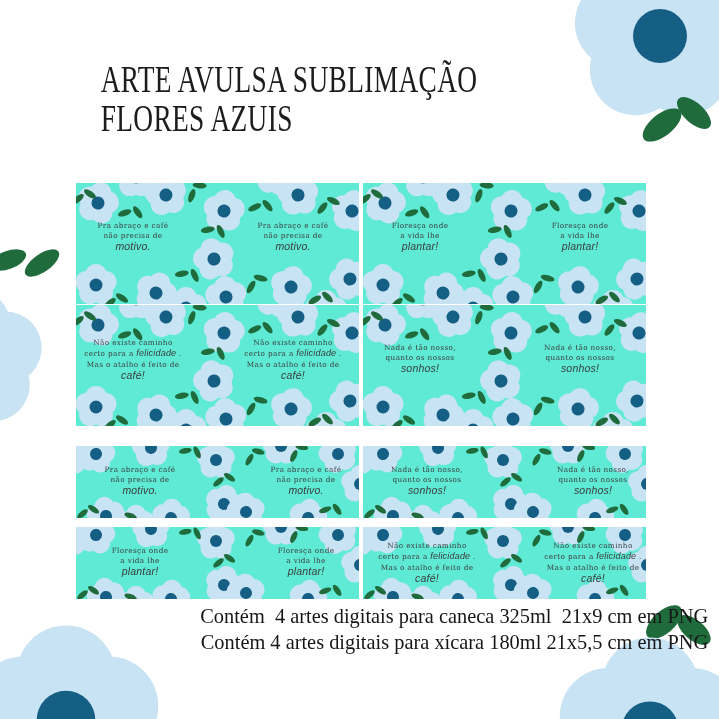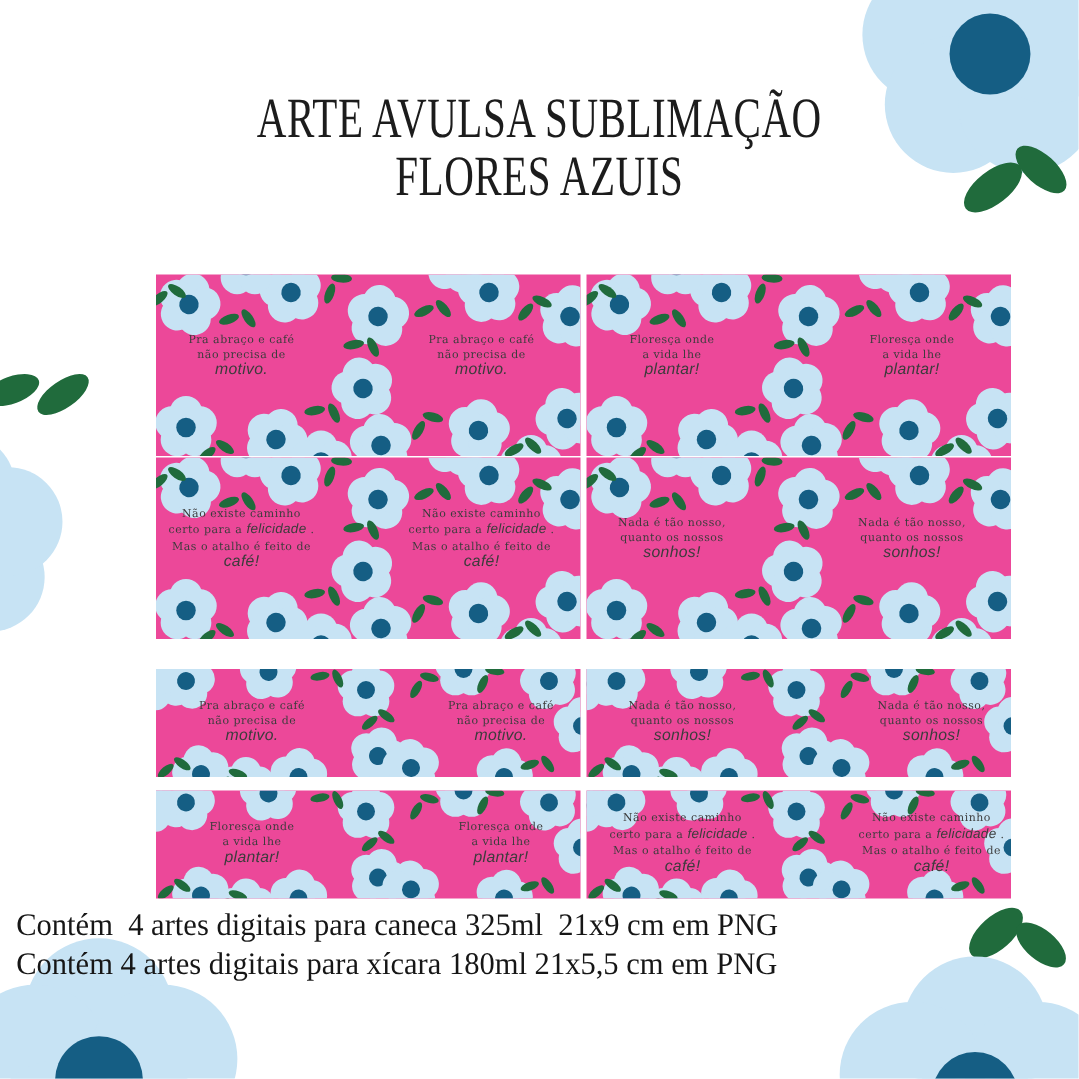--- a/index.html
+++ b/index.html
@@ -8,51 +8,51 @@
     background:#ffffff;
     font-family:"Liberation Serif", serif;
   }
   svg{display:block;}
   .corners{position:absolute;left:0;top:0;pointer-events:none;}
   .petal{fill:var(--petal,#C7E3F4);}
   .core{fill:var(--core,#155E84);}
   .leaf{fill:var(--leaf,#206B3C);}
 
   .title{
-    position:absolute;left:0;top:60px;width:719px;text-align:center;
+    position:absolute;left:0;top:60px;width:719px;text-align:left;
     color:#1c1c1c;
   }
   .title-line{
     font-family:"Liberation Serif", serif;
     font-size:38px;line-height:1.02;letter-spacing:.5px;
     transform:scaleX(.72);transform-origin:50% 50%;
     white-space:nowrap;
   }
 
   .sheet{position:absolute;left:0;top:0;width:719px;height:719px;}
   .panel{
-    position:absolute;background:#ec4899;overflow:hidden;margin-left:28px;
+    position:absolute;background:#5eead4;overflow:hidden;
   }
   .quote{
     position:absolute;transform:translate(-50%,-50%);
     width:150px;text-align:center;color:#3c3c3c;
   }
   .quote .qline{
     font-family:"DejaVu Serif", serif;
     font-size:7.3px;line-height:1.32;letter-spacing:.35px;white-space:nowrap;
   }
   .quote .seg{vertical-align:baseline;}
   .quote .script{
     font-family:Liberation Sans, sans-serif;font-style:italic;
     font-size:10.5px;letter-spacing:.2px;
   }
   .quote .qline .inline-script{font-size:9px;}
 
   .footer{
-    position:absolute;left:0;top:604px;width:719px;text-align:left;color:#161616;
+    position:absolute;left:0;top:604px;width:719px;text-align:right;color:#161616;
   }
   .footer-line{
     font-family:"Liberation Serif", serif;
     font-size:21px;line-height:1.22;white-space:pre;
     transform:scaleX(.97);transform-origin:50% 50%;
   }
 </style>
 </head>
 <body>
 

